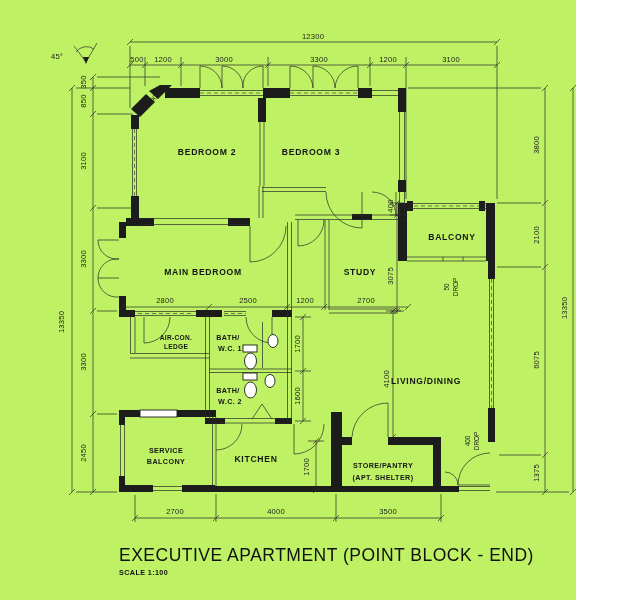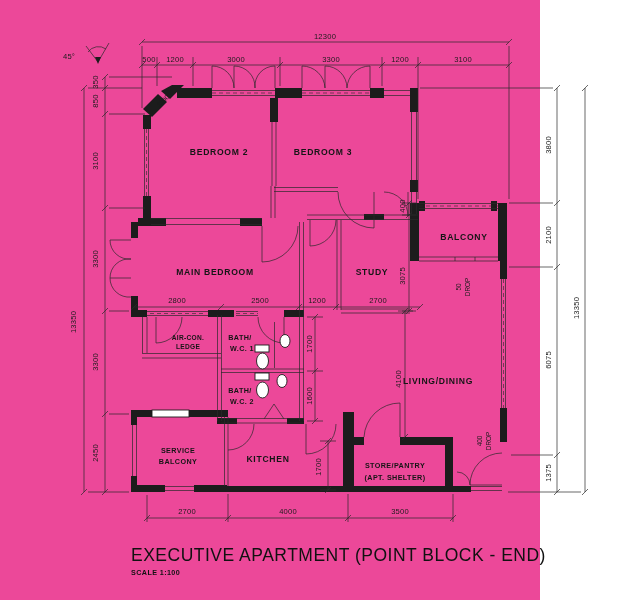--- a/index.html
+++ b/index.html
@@ -1,16 +1,16 @@
 <!DOCTYPE html>
 <html><head>
 <meta charset="utf-8">
 <style>
   html,body{margin:0;padding:0;background:#ffffff;}
-  .page{width:528px;height:600px;background:#ec4899;position:relative;font-family:"Liberation Sans",sans-serif;padding-left:12px;}
+  .page{width:576px;height:600px;background:#bef264;position:relative;font-family:"Liberation Sans",sans-serif;}
   svg{display:block;}
   .blk{fill:#1c1c1c;stroke:none;}
   .thin{stroke:#2a2a2a;stroke-width:.7;fill:none;}
   .dash{stroke:#2a2a2a;stroke-width:.6;fill:none;stroke-dasharray:4 3;}
   .fix{stroke:#1c1c1c;stroke-width:.9;fill:#ffffff;}
   .dim{font-size:7.6px;fill:#1c1c1c;text-anchor:middle;letter-spacing:.2px;}
   .dimsm{font-size:6.4px;fill:#1c1c1c;text-anchor:middle;}
   .room{font-size:8.6px;font-weight:700;fill:#151515;text-anchor:middle;letter-spacing:.7px;}
   .roomsm{font-size:7.2px;font-weight:700;fill:#151515;text-anchor:middle;letter-spacing:.4px;}
   .roomxs{font-size:6.6px;font-weight:700;fill:#151515;text-anchor:middle;letter-spacing:.3px;}

